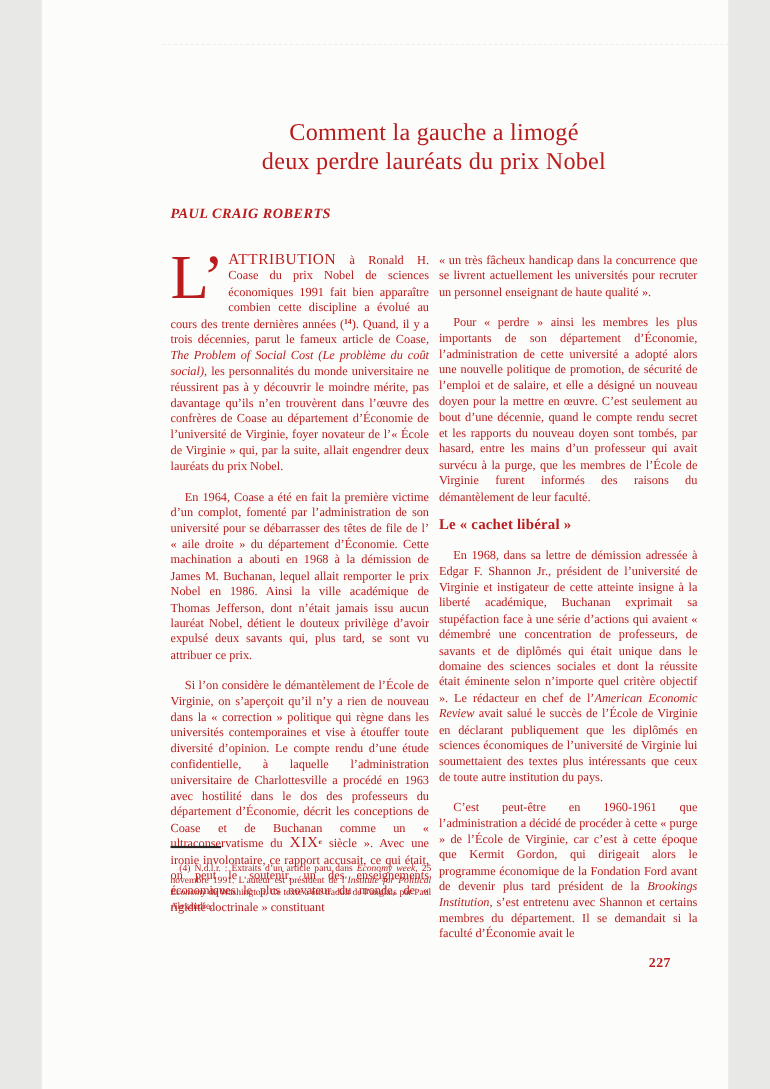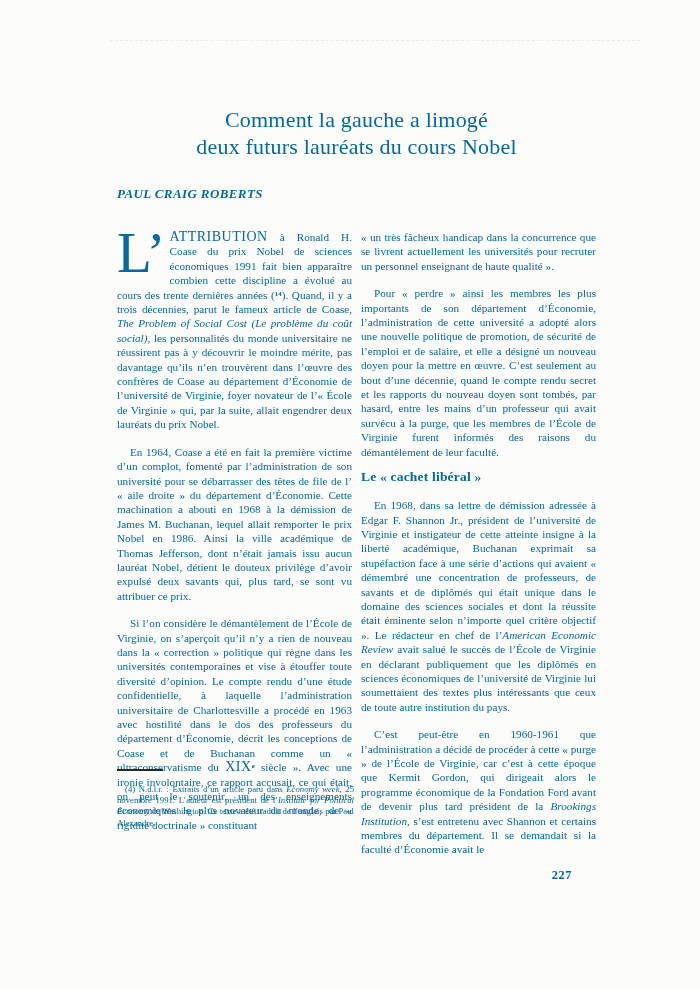--- a/index.html
+++ b/index.html
@@ -2,25 +2,25 @@
 <html lang="fr"><head>
 <meta charset="utf-8">
 <style>
   html, body {
     margin: 0;
     padding: 0;
     background: #e8e8e6;
   }
   .page {
     position: relative;
-    width: 700px;
+    width: 624px;
     height: 990px;
     margin: 0 auto;
     background: #fcfcfa;
-    color: #0369a1;
+    color: #b91c1c;
     font-family: "Liberation Serif", serif;
     overflow: hidden;
   }
   .scan-mark {
     position: absolute;
     top: 40px;
     left: 110px;
     width: 530px;
     border-top: 1px dashed #ededeb;
   }
@@ -115,21 +115,21 @@
   }
 </style>
 </head>
 <body>
 
 <div class="page">
   <div class="scan-mark"></div>
 
   <h1 class="title">
     <span class="title-line">Comment la gauche a limogé</span>
-    <span class="title-line">deux futurs lauréats du cours Nobel</span>
+    <span class="title-line">deux perdre lauréats du prix Nobel</span>
   </h1>
 
   <div class="author">PAUL CRAIG ROBERTS</div>
 
   <div class="columns">
     <div class="col">
         <p class="para"><span class="dropcap">L’</span><span class="sc">ATTRIBUTION</span><span> à Ronald H. Coase du prix Nobel de sciences économiques 1991 fait bien apparaître combien cette discipline a évolué au cours des trente dernières années (</span><sup>14</sup><span>). Quand, il y a trois décennies, parut le fameux article de Coase, </span><i>The Problem of Social Cost (Le problème du coût social)</i><span>, les personnalités du monde universitaire ne réussirent pas à y découvrir le moindre mérite, pas davantage qu’ils n’en trouvèrent dans l’œuvre des confrères de Coase au département d’Économie de l’université de Virginie, foyer novateur de l’« École de Virginie » qui, par la suite, allait engendrer deux lauréats du prix Nobel.</span></p>
         <p class="para indent"><span>En 1964, Coase a été en fait la première victime d’un complot, fomenté par l’administration de son université pour se débarrasser des têtes de file de l’ « aile droite » du département d’Économie. Cette machination a abouti en 1968 à la démission de James M. Buchanan, lequel allait remporter le prix Nobel en 1986. Ainsi la ville académique de Thomas Jefferson, dont n’était jamais issu aucun lauréat Nobel, détient le douteux privilège d’avoir expulsé deux savants qui, plus tard, se sont vu attribuer ce prix.</span></p>
         <p class="para indent"><span>Si l’on considère le démantèlement de l’École de Virginie, on s’aperçoit qu’il n’y a rien de nouveau dans la « correction » politique qui règne dans les universités contemporaines et vise à étouffer toute diversité d’opinion. Le compte rendu d’une étude confidentielle, à laquelle l’administration universitaire de Charlottesville a procédé en 1963 avec hostilité dans le dos des professeurs du département d’Économie, décrit les conceptions de Coase et de Buchanan comme un « ultraconservatisme du </span><span class="sc">XIX</span><sup>e</sup><span> siècle ». Avec une ironie involontaire, ce rapport accusait, ce qui était, on peut le soutenir, un des enseignements économiques le plus novateur du monde, de « rigidité doctrinale » constituant</span></p>
       </div>

